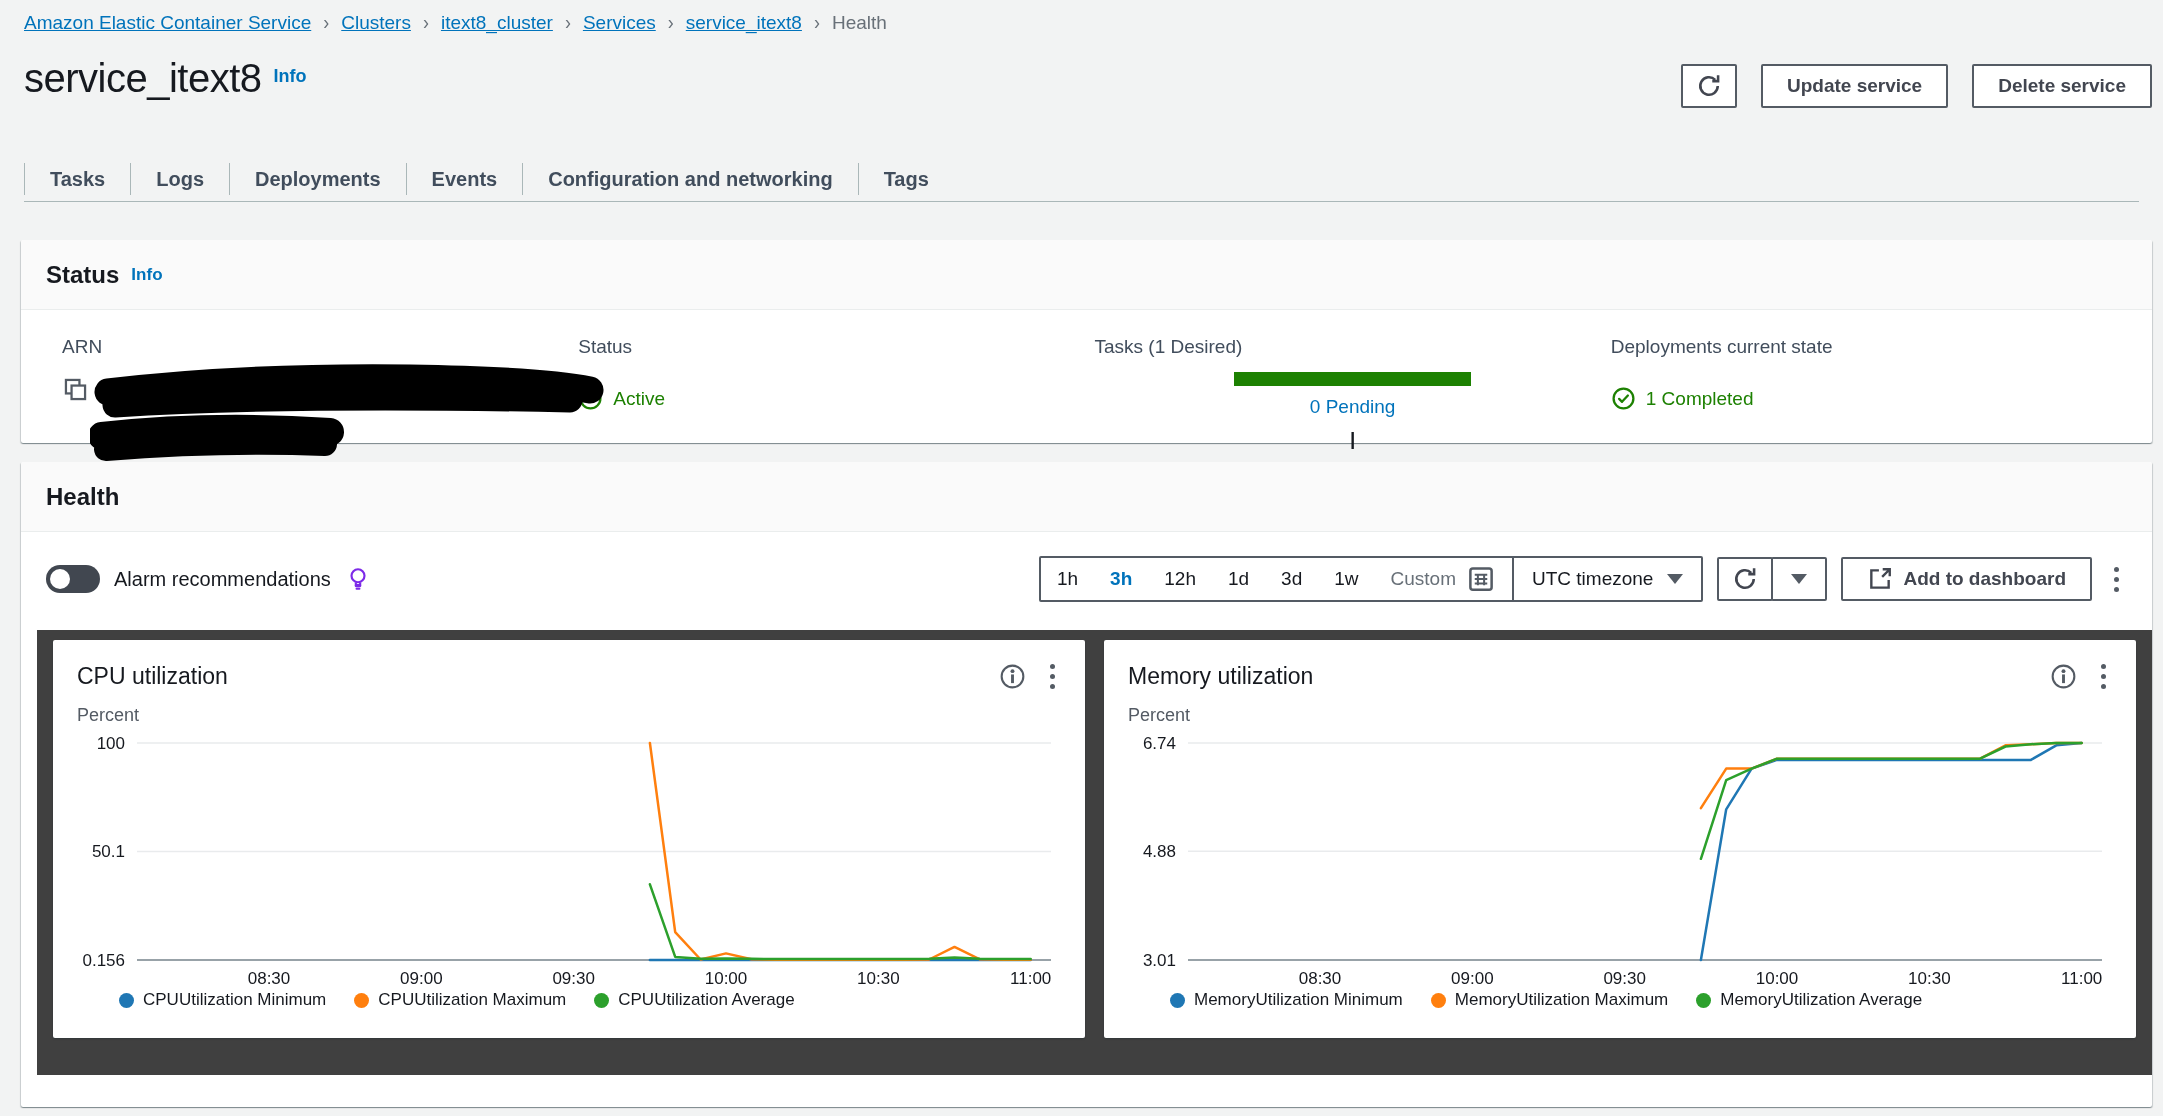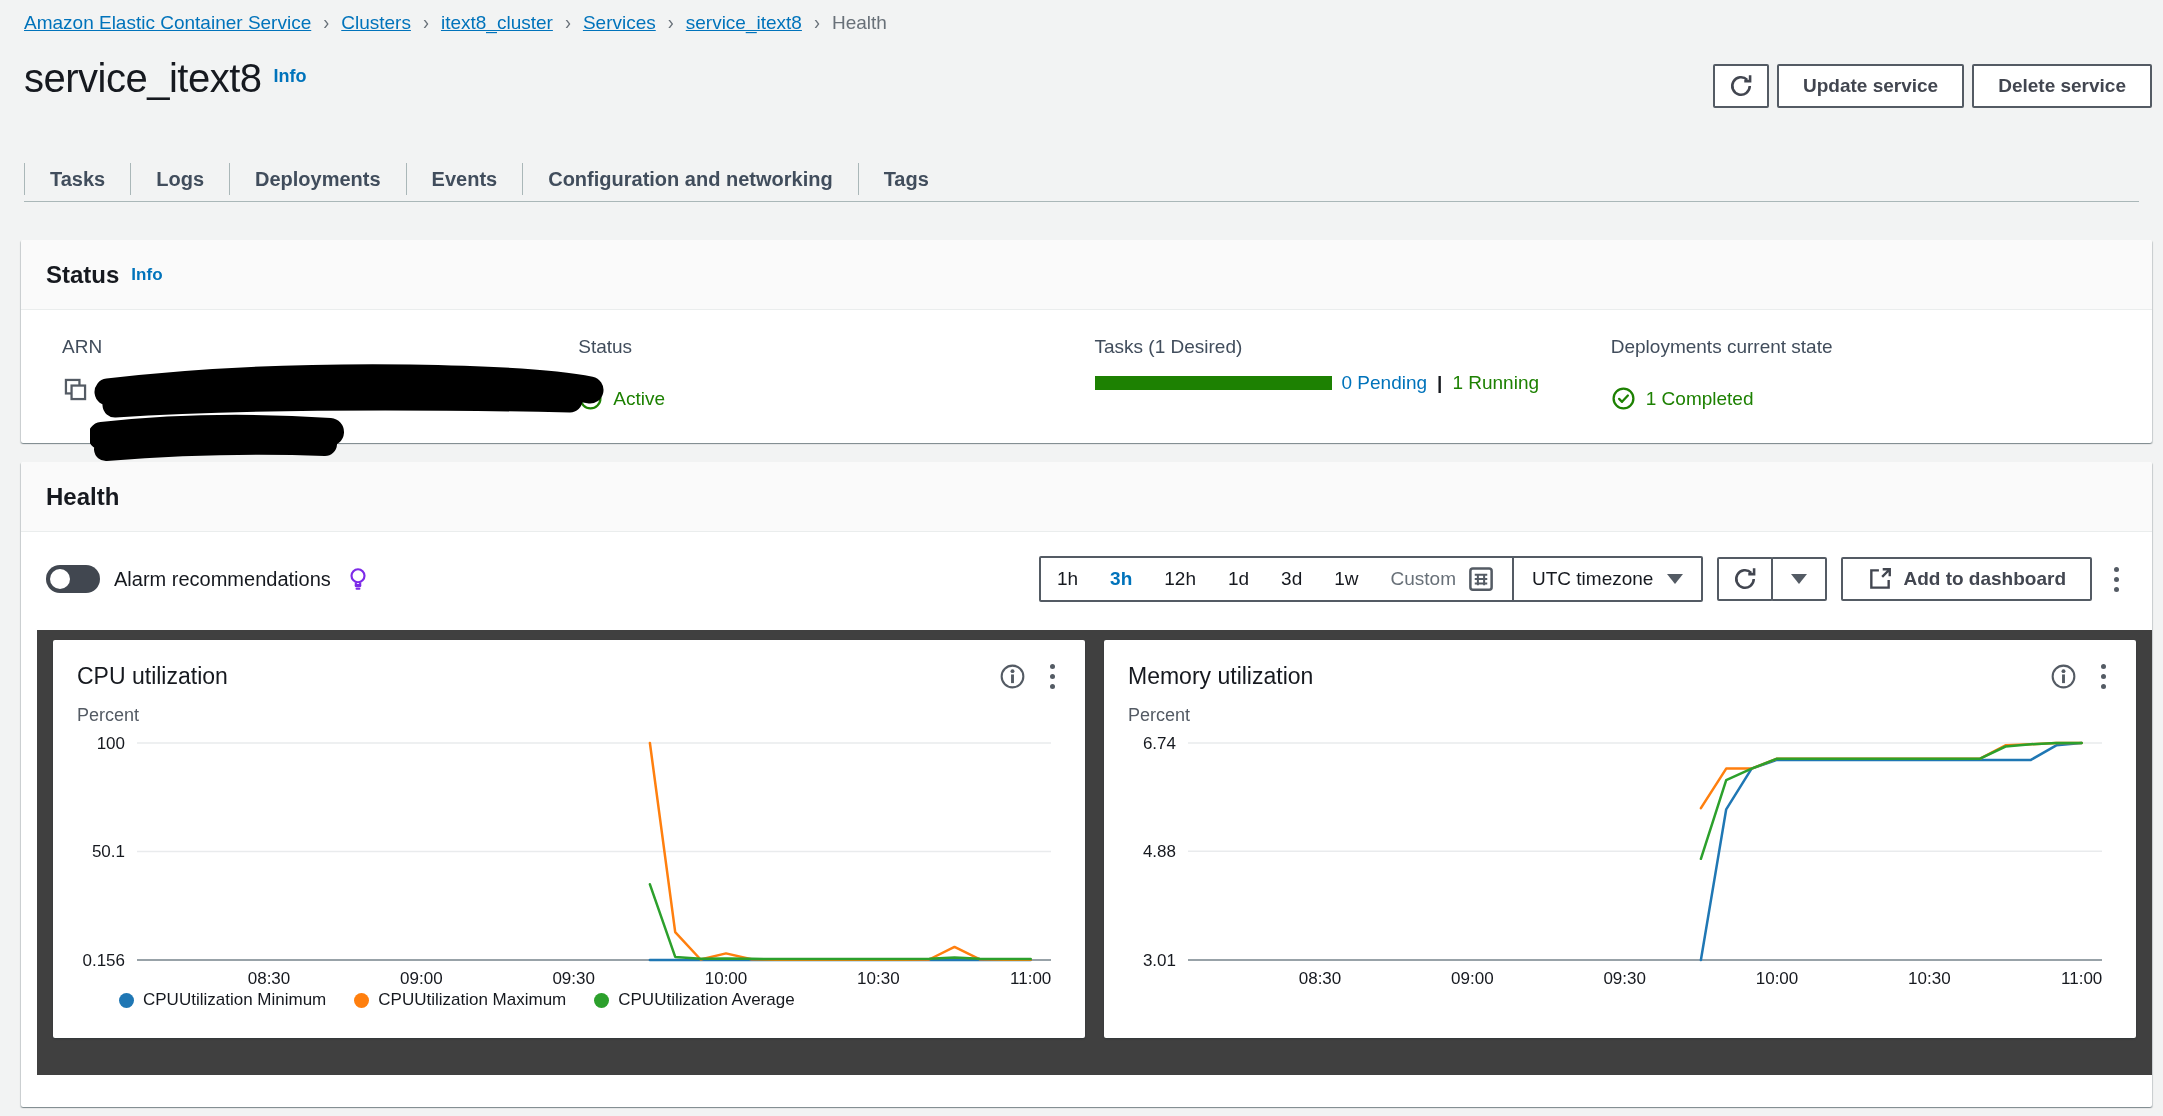--- a/index.html
+++ b/index.html
@@ -10,21 +10,21 @@
   }
   
   .breadcrumb { position:absolute; left:24px; top:12px; display:flex; align-items:flex-start; gap:12px; font-size:19px; }
   .bc-link { color:#0073bb; text-decoration:underline; cursor:pointer; }
   .bc-sep { color:#687078; font-size:18px; transform:scaleY(1.15); }
   .bc-current { color:#687078; }
   
   .page-header { position:absolute; left:24px; top:56px; right:11px; height:56px; }
   .page-title { font-size:40px; font-weight:500; color:#16191f; display:inline; letter-spacing:-0.5px; }
   .info-link { color:#0073bb; font-size:18px; font-weight:bold; margin-left:12px; cursor:pointer; vertical-align:10px; }
-  .header-actions { position:absolute; right:0; top:8px; display:flex; gap:8px;justify-content:center; }
+  .header-actions { position:absolute; right:0; top:8px; display:flex; gap:24px;justify-content:center; }
   .btn { display:flex; align-items:center; justify-content:center; gap:10px; height:44px;
          background:#fff; border:2px solid #545b64; border-radius:2px; color:#424650;
          font-size:19px; font-weight:bold; padding:0 24px; cursor:pointer; }
   .btn.icon-only { width:56px; padding:0; }
   
   .tabs-row { position:absolute; left:24px; top:157px; width:2115px; display:flex; align-items:stretch; border-bottom:1px solid #aab7b8; }
   .tab { padding:0 25px; line-height:44px; font-size:20px; font-weight:bold; color:#414d5c; cursor:pointer; white-space:nowrap; }
   .tab.active { color:#0073bb; box-shadow:inset 0 -4px 0 #101b2a; }
   .tab-divider { width:1px; background:#aab7b8; margin:6px 0; }
   
@@ -38,21 +38,21 @@
   
   .status-grid { display:grid; grid-template-columns:repeat(4,1fr); padding:26px 25px 0 41px; }
   .field-label { font-size:19px; color:#414d5c; }
   .field-value { margin-top:28px; font-size:19px; display:flex; align-items:center; gap:10px; }
   .green-text { color:#1d8102; }
   .blue-text { color:#0073bb; }
   .arn-wrap { position:relative; height:110px; }
   .copy-btn { position:absolute; left:0; top:18px; cursor:pointer; }
   .scribble { position:absolute; left:28px; top:2px; }
   .tasks-bar { display:inline-block; width:237px; height:14px; background:#1d8102; }
-  .tasks-line { display:flex; align-items:center; gap:10px; margin-top:14px; font-size:19px; }
+  .tasks-line { display:flex; align-items:center; gap:10px; margin-top:14px; font-size:19px;flex-direction:column; }
   
   .health-toolbar { position:absolute; left:25px; right:25px; top:94px; height:46px; display:flex; align-items:center; justify-content:space-between; }
   .toggle-group { display:flex; align-items:center; gap:14px; font-size:20px; }
   .toggle { position:relative; width:54px; height:28px; border-radius:14px; background:#414750; cursor:pointer; }
   .toggle .knob { position:absolute; left:4px; top:4px; width:20px; height:20px; border-radius:50%; background:#fff; }
   .toolbar-right { display:flex; align-items:center; gap:14px;margin-left:32px; }
   .range-box { display:flex; align-items:center; border:2px solid #545b64; border-radius:2px; background:#fff; height:46px; }
   .trange { padding:0 16px; font-size:19px; color:#16191f; cursor:pointer; }
   .trange.selected { color:#0073bb; font-weight:bold; }
   .trange.custom { color:#687078; display:flex; align-items:center; gap:10px; }
@@ -329,17 +329,31 @@
             <text x="202.0222222222222" y="258" text-anchor="middle" fill="#16191f" font-size="17">08:30</text>
             <text x="354.35555555555555" y="258" text-anchor="middle" fill="#16191f" font-size="17">09:00</text>
             <text x="506.6888888888889" y="258" text-anchor="middle" fill="#16191f" font-size="17">09:30</text>
             <text x="659.0222222222222" y="258" text-anchor="middle" fill="#16191f" font-size="17">10:00</text>
             <text x="811.3555555555556" y="258" text-anchor="middle" fill="#16191f" font-size="17">10:30</text>
             <text x="963.6888888888889" y="258" text-anchor="middle" fill="#16191f" font-size="17">11:00</text>
             <polyline points="582.9,234.0 608.2,83.3 633.6,42.6 659.0,33.9 684.4,33.9 709.8,33.9 735.2,33.9 760.6,33.9 786.0,33.9 811.4,33.9 836.7,33.9 862.1,33.9 887.5,33.9 912.9,33.9 938.3,19.3 963.7,17.0" fill="none" stroke="#1f77b4" stroke-width="2.5" stroke-linejoin="round" stroke-linecap="round"></polyline>
             <polyline points="582.9,82.2 608.2,42.6 633.6,42.6 659.0,32.7 684.4,32.7 709.8,32.7 735.2,32.7 760.6,32.7 786.0,32.7 811.4,32.7 836.7,32.7 862.1,32.7 887.5,19.3 912.9,18.2 938.3,17.0 963.7,17.0" fill="none" stroke="#ff7f0e" stroke-width="2.5" stroke-linejoin="round" stroke-linecap="round"></polyline>
             <polyline points="582.9,132.8 608.2,54.2 633.6,42.6 659.0,32.7 684.4,32.7 709.8,32.7 735.2,32.7 760.6,32.7 786.0,32.7 811.4,32.7 836.7,32.7 862.1,32.7 887.5,20.5 912.9,18.2 938.3,17.0 963.7,17.0" fill="none" stroke="#2ca02c" stroke-width="2.5" stroke-linejoin="round" stroke-linecap="round"></polyline>
           </svg>
+        <div class="legend">
+            <div class="legend-item">
+              <span class="legend-dot" style="background: rgb(31, 119, 180);"></span>
+              <span>MemoryUtilization Minimum</span>
+            </div>
+            <div class="legend-item">
+              <span class="legend-dot" style="background: rgb(255, 127, 14);"></span>
+              <span>MemoryUtilization Maximum</span>
+            </div>
+            <div class="legend-item">
+              <span class="legend-dot" style="background: rgb(44, 160, 44);"></span>
+              <span>MemoryUtilization Average</span>
+            </div>
+          </div>
       </div>
     </div>
   </div>
 
 </div>
 
 </body></html>

